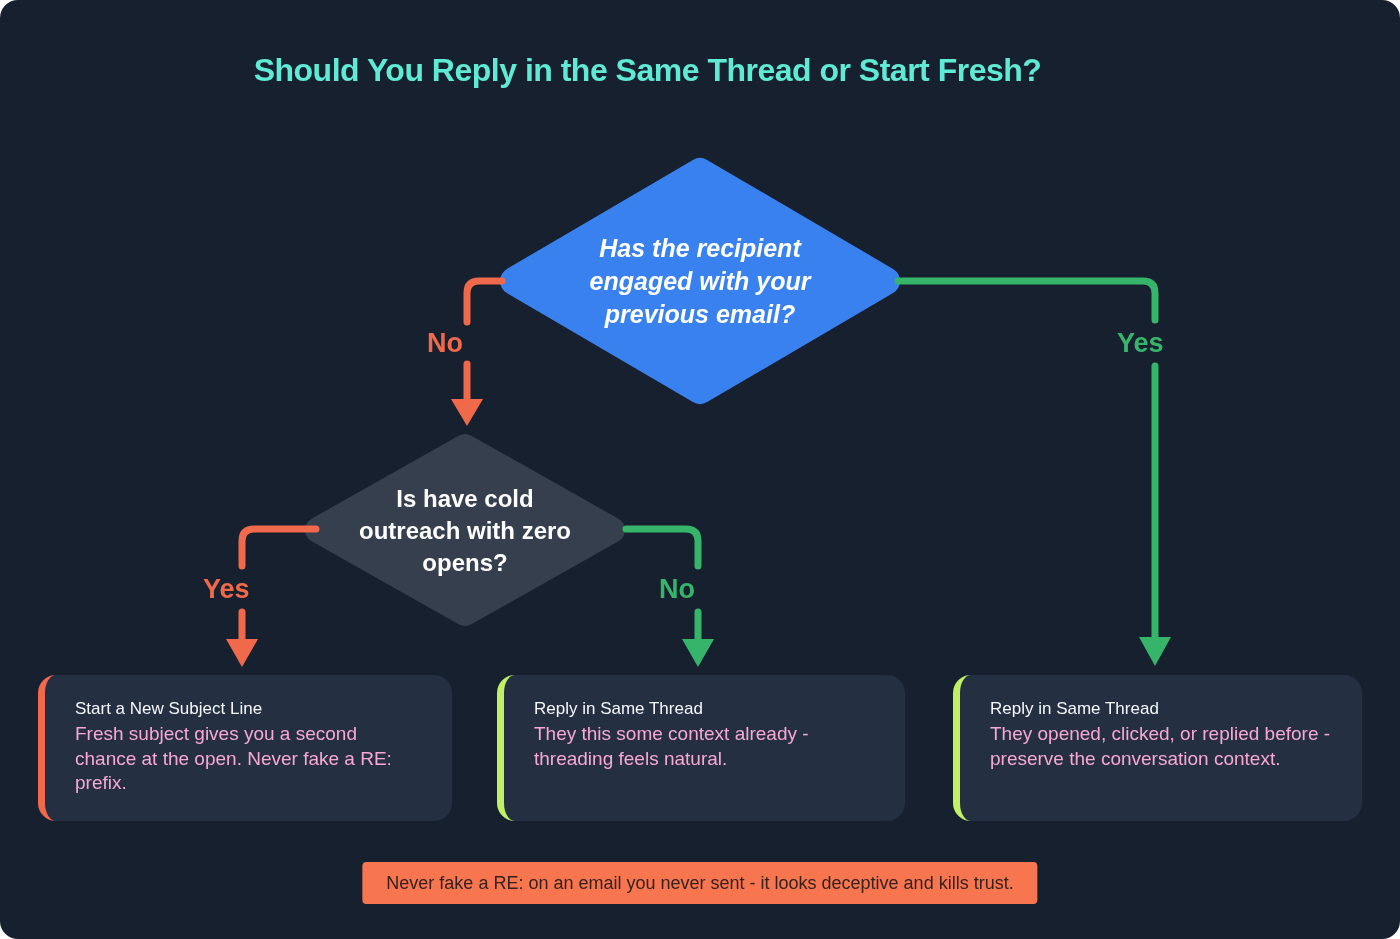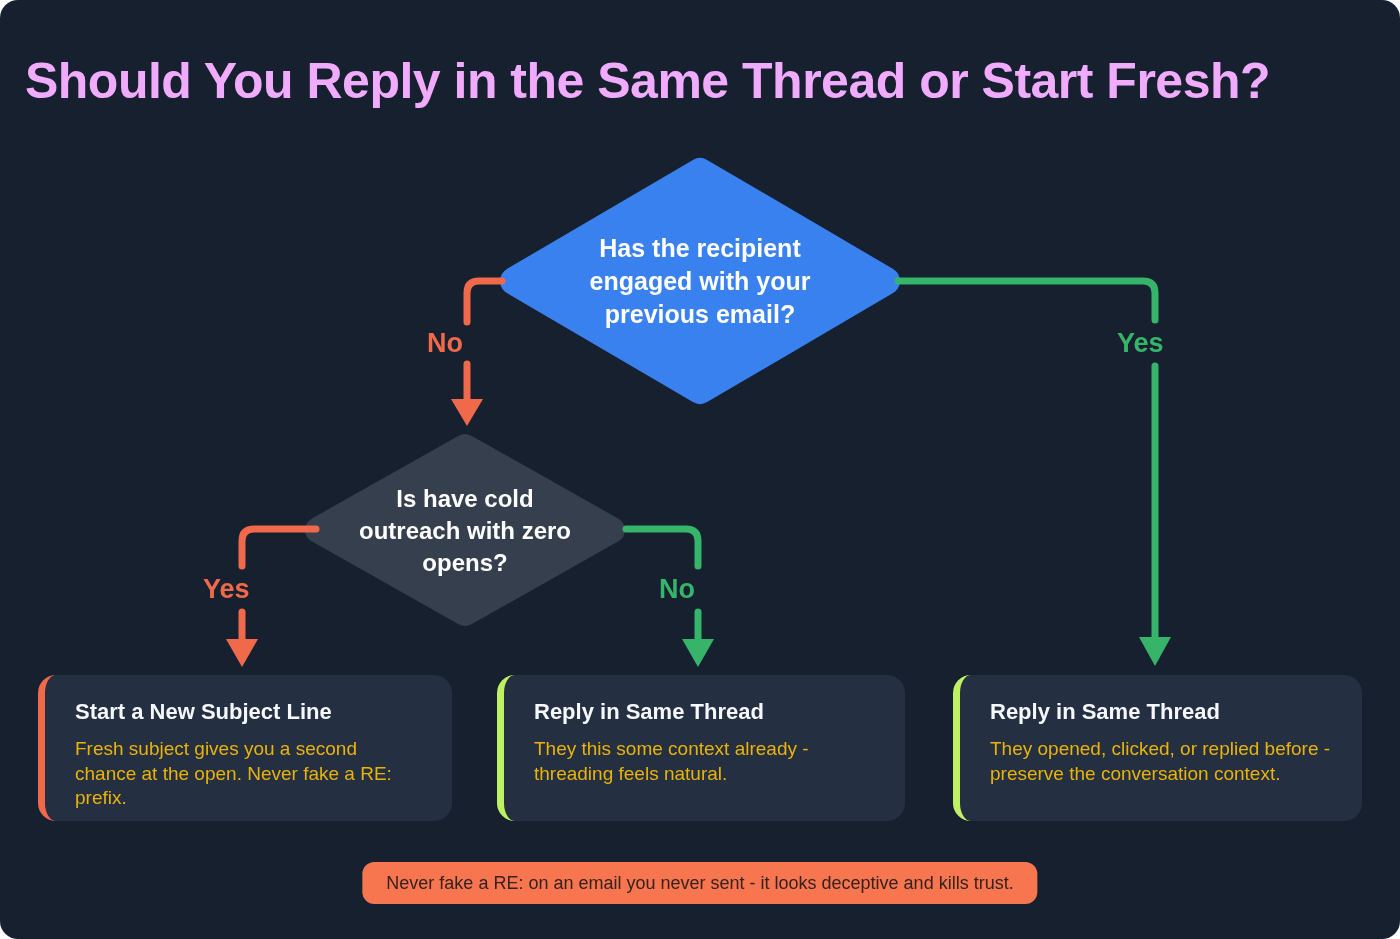--- a/index.html
+++ b/index.html
@@ -7,47 +7,47 @@
     background:#ffffff;
     font-family:"Liberation Sans", sans-serif;
     width:1400px;height:939px;overflow:hidden;
   }
   .canvas{
     position:relative;width:1400px;height:939px;
     background:#17202f;border-radius:18px;overflow:hidden;
   }
   .main-title{
     position:absolute;top:52px;left:0;width:1295px;
-    text-align:center;color:#f0abfc;font-size:50px;font-weight:800;
+    text-align:center;color:#5eead4;font-size:32px;font-weight:800;
     letter-spacing:-0.5px;white-space:nowrap;
   }
   svg.flow{position:absolute;left:0;top:0;}
   .diamond-text{
     position:absolute;display:flex;align-items:center;justify-content:center;
     text-align:center;color:#ffffff;font-weight:700;line-height:1.32;
   }
-  .diamond-text.root{left:560px;top:228px;width:280px;height:106px;font-size:25px;}
+  .diamond-text.root{left:560px;top:228px;width:280px;height:106px;font-size:25px;font-style:italic;}
   .diamond-text.second{left:345px;top:481px;width:240px;height:100px;font-size:24px;}
   .edge-label{
     position:absolute;font-weight:700;font-size:27px;text-align:left;width:80px;
   }
   .edge-label.orange{color:#f0694a;}
   .edge-label.green{color:#35b46a;}
   .outcome-card{
     position:absolute;top:675px;height:146px;box-sizing:border-box;
     background:#242f42;border-radius:18px;padding:24px 30px 0 30px;
   }
   .outcome-card.accent-orange{border-left:7px solid #f0694a;}
   .outcome-card.accent-green{border-left:7px solid #bef264;}
-  .outcome-title{color:#f6f8fb;font-size:22px;font-weight:700;margin:0 0 12px 0;}
-  .outcome-body{color:#eab308;font-size:19px;font-weight:400;line-height:1.3;margin:0;}
+  .outcome-title{color:#f6f8fb;font-size:17px;font-weight:400;margin:0 0 3px 0;}
+  .outcome-body{color:#f9a8d4;font-size:19px;font-weight:400;line-height:1.3;margin:0;}
   .warning-banner{
     position:absolute;top:862px;left:50%;transform:translateX(-50%);
     height:42px;display:inline-flex;align-items:center;
-    background:#f7764f;border-radius:12px;padding:0 24px;
+    background:#f7764f;border-radius:4px;padding:0 24px;
     color:#36211f;font-size:18px;font-weight:500;white-space:nowrap;
   }
 </style>
 </head>
 <body>
 
 <div class="canvas">
 
   <div class="main-title">Should You Reply in the Same Thread or Start Fresh?</div>
 

